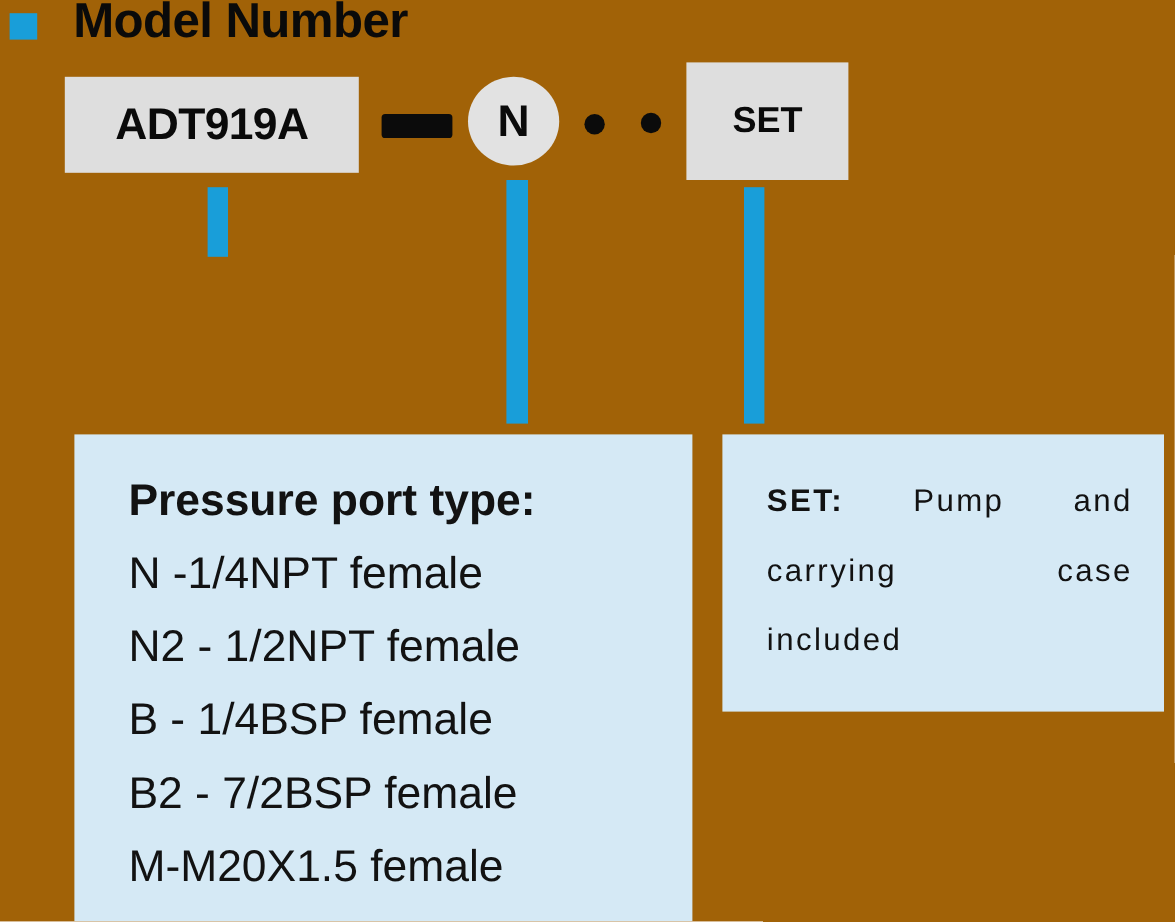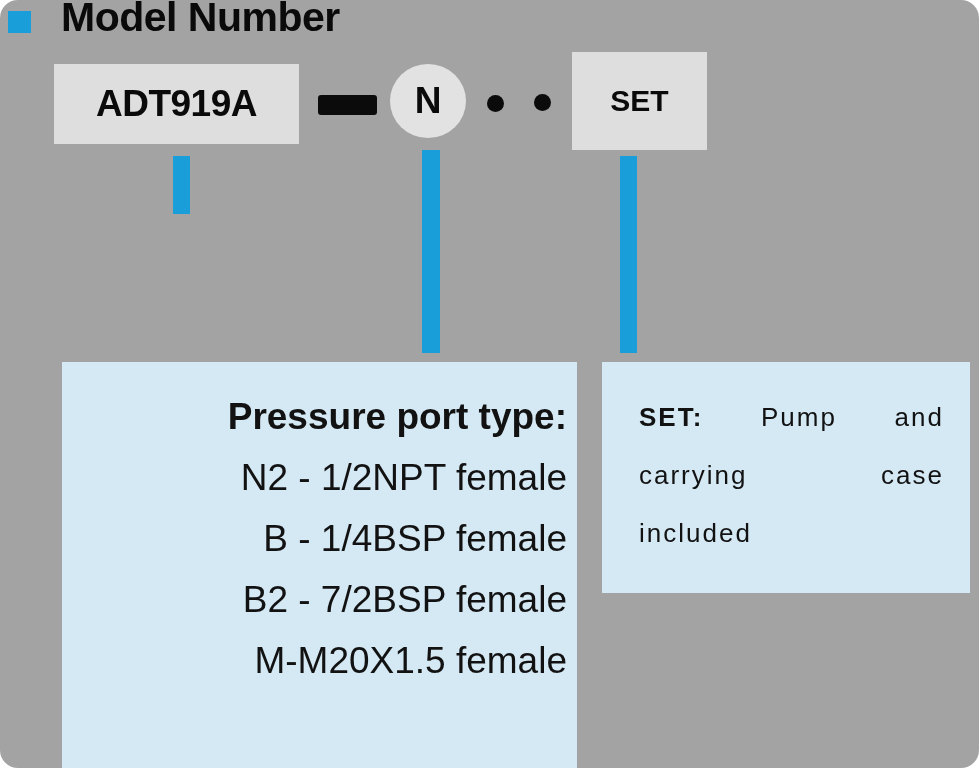--- a/index.html
+++ b/index.html
@@ -5,21 +5,21 @@
   :root{
     --accent-blue:#199ED9;
     --light-blue:#D5E9F5;
     --box-gray:#DEDEDE;
     --circle-gray:#E2E2E2;
     --ink:#121212;
   }
   *{margin:0;padding:0;box-sizing:border-box;}
   html,body{background:#ffffff;}
   body{font-family:"Liberation Sans","DejaVu Sans",sans-serif;color:var(--ink);}
-  .stage{position:relative;width:979px;height:768px;background:#a3a3a3;overflow:hidden;border-radius:18px;}
+  .stage{position:relative;width:979px;height:768px;background:#a16207;overflow:hidden;}
 
   
   .title-bullet{position:absolute;left:8px;top:11px;width:23px;height:22px;background:var(--accent-blue);}
   .page-title{position:absolute;left:61px;top:-6px;font-size:41px;font-weight:bold;letter-spacing:-0.5px;color:#0a0a0a;}
 
   
   .code-box{position:absolute;display:flex;align-items:center;justify-content:center;
             background:var(--box-gray);font-weight:bold;color:#0a0a0a;}
   .box-model{left:54px;top:64px;width:245px;height:80px;font-size:37px;letter-spacing:-0.5px;}
   .box-set{left:572px;top:52px;width:135px;height:98px;font-size:30px;}
@@ -35,21 +35,21 @@
   .connector{position:absolute;background:var(--accent-blue);}
   .conn-model{left:173px;top:156px;width:17px;height:58px;}
   .conn-port{left:422px;top:150px;width:18px;height:203px;}
   .conn-set{left:620px;top:156px;width:17px;height:197px;}
 
   
   .panel{position:absolute;background:var(--light-blue);}
   .model-label-box{left:62px;top:221px;width:241px;height:102px;
                    display:flex;align-items:center;justify-content:center;
                    font-size:35px;font-weight:bold;}
-  .pressure-box{left:62px;top:362px;width:515px;height:406px;padding:24px 10px 0 45px;text-align:right;}
+  .pressure-box{left:62px;top:362px;width:515px;height:406px;padding:24px 10px 0 45px;}
   .pressure-box .line{display:block;height:61px;line-height:61px;font-size:37px;white-space:nowrap;}
   .pressure-box .heading{font-weight:bold;}
   .set-note-box{left:602px;top:362px;width:368px;height:231px;padding:26px 26px 0 37px;}
   .set-note-text{font-size:26px;line-height:58px;text-align:justify;text-justify:inter-character;
                  letter-spacing:2px;word-spacing:4px;}
   .set-note-text .bold{font-weight:bold;}
 </style>
 </head>
 <body>
 
@@ -65,20 +65,21 @@
   <div class="dot dot-2"></div>
   <div class="code-box box-set">SET</div>
 
   <div class="connector conn-model"></div>
   <div class="connector conn-port"></div>
   <div class="connector conn-set"></div>
 
 
   <div class="panel pressure-box">
     <span class="line heading">Pressure port type:</span>
+    <span class="line">N -1/4NPT female</span>
     <span class="line">N2 - 1/2NPT female</span>
     <span class="line">B - 1/4BSP female</span>
     <span class="line">B2 - 7/2BSP female</span>
     <span class="line">M-M20X1.5 female</span>
   </div>
 
   <div class="panel set-note-box">
     <div class="set-note-text"><span class="bold">SET:</span><span> Pump and carrying case included</span></div>
   </div>
 

